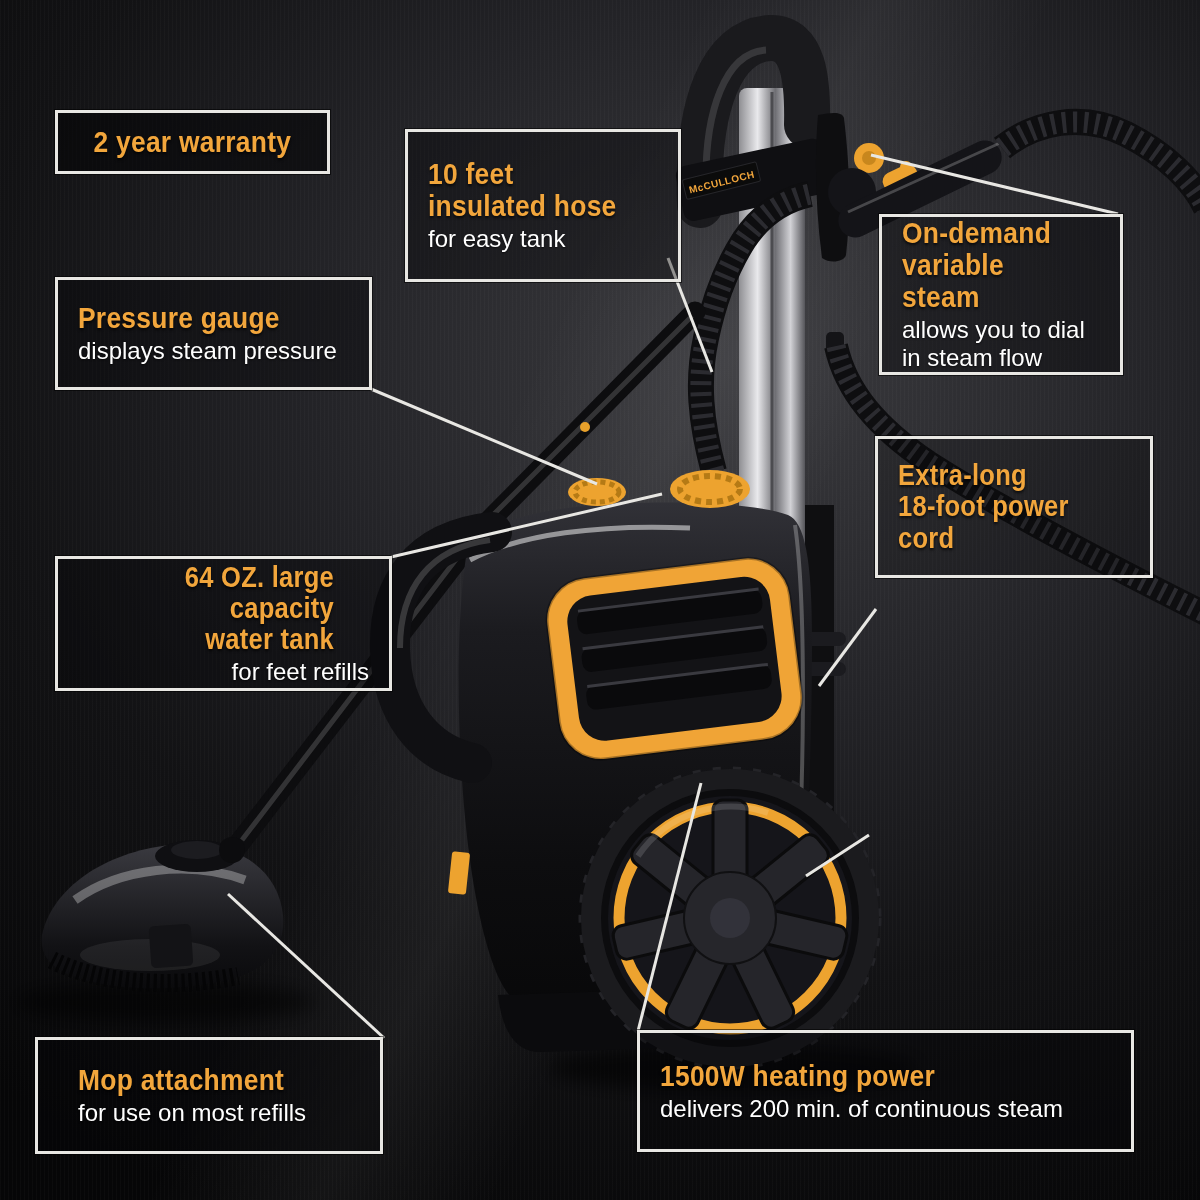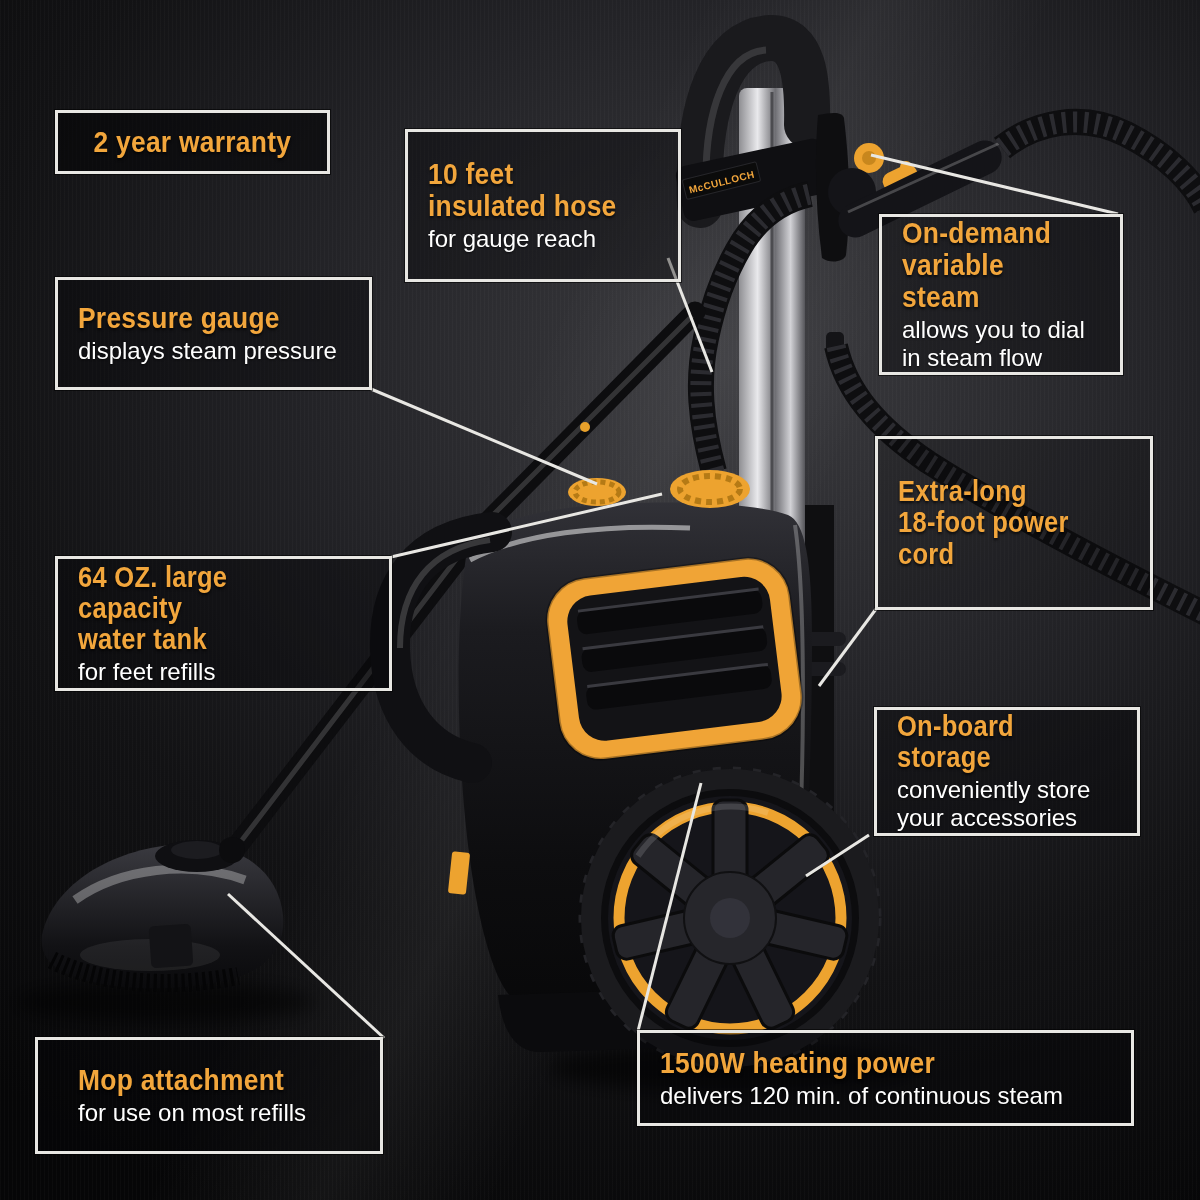--- a/index.html
+++ b/index.html
@@ -32,25 +32,25 @@
   }
   .co-desc{
     color:var(--text);font-size:24px;line-height:1.16;white-space:pre-line;
     margin-top:3px;text-shadow:0 1px 2px rgba(0,0,0,.6);
   }
   .co-warranty{left:55px;top:110px;width:275px;height:64px;align-items:center;background:rgba(4,4,5,.55);}
   .co-warranty .co-title{transform-origin:center;}
   .co-hose{left:405px;top:105px;width:276px;height:153px;margin-top:24px;}
   .co-steam{left:879px;top:214px;width:244px;height:161px;}
   .co-pressure{left:55px;top:277px;width:317px;height:113px;}
-  .co-cord{left:875px;top:436px;width:278px;height:174px;background:rgba(6,6,8,.18);gap:34px;}
-  .co-tank{left:55px;top:556px;width:337px;height:135px;}
+  .co-cord{left:875px;top:436px;width:278px;height:142px;background:rgba(6,6,8,.18);gap:34px;}
+  .co-tank{left:55px;top:556px;width:337px;height:135px;text-align:right;}
   .co-storage{left:874px;top:707px;width:266px;height:129px;}
   .co-mop{left:35px;top:1037px;width:348px;height:117px;padding-left:40px;}
-  .co-heat{left:637px;top:1030px;width:497px;height:96px;}
+  .co-heat{left:637px;top:1030px;width:497px;height:122px;}
   .co-cord .co-title,.co-tank .co-title,.co-storage .co-title{font-size:29px;}
   .leaders line{stroke:var(--line);stroke-width:3;}
 </style>
 </head>
 <body>
 
 <div class="stage">
 
   <svg class="layer" viewBox="0 0 1200 1200">
     <defs>
@@ -212,21 +212,21 @@
     <line x1="384" y1="1038" x2="228" y2="894"></line>
   </svg>
 
   <div class="callout co-warranty">
     <span class="co-title">2 year warranty</span>
   </div>
 
   <div class="callout co-hose">
     <span class="co-title">10 feet
 insulated hose</span>
-    <span class="co-desc">for gauge reach</span>
+    <span class="co-desc">for easy tank</span>
   </div>
 
   <div class="callout co-steam">
     <span class="co-title">On-demand
 variable steam</span>
     <span class="co-desc">allows you to dial
 in steam flow</span>
   </div>
 
   <div class="callout co-pressure">
@@ -238,29 +238,24 @@
     <span class="co-title">Extra-long
 18-foot power cord</span>
   </div>
 
   <div class="callout co-tank">
     <span class="co-title">64 OZ. large capacity
 water tank</span>
     <span class="co-desc">for feet refills</span>
   </div>
 
-  <div class="callout co-storage">
-    <span class="co-title">On-board storage</span>
-    <span class="co-desc">conveniently store
-your accessories</span>
-  </div>
 
   <div class="callout co-mop">
     <span class="co-title">Mop attachment</span>
     <span class="co-desc">for use on most refills</span>
   </div>
 
   <div class="callout co-heat">
     <span class="co-title">1500W heating power</span>
-    <span class="co-desc">delivers 120 min. of continuous steam</span>
+    <span class="co-desc">delivers 200 min. of continuous steam</span>
   </div>
 
 </div>
 
 </body></html>

